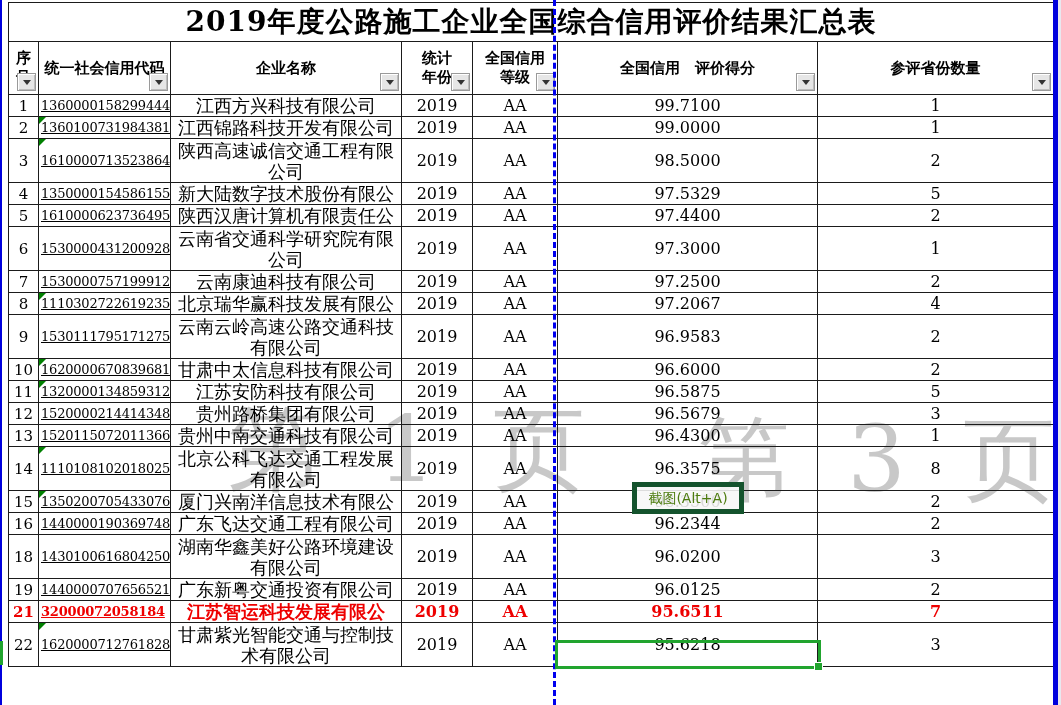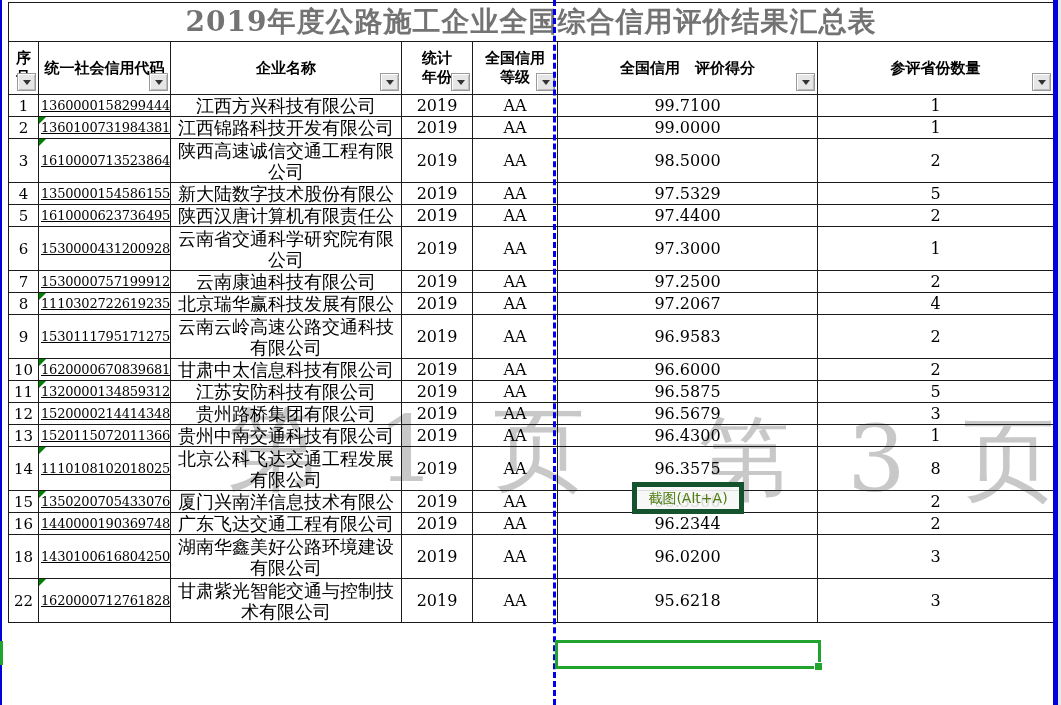--- a/index.html
+++ b/index.html
@@ -10,21 +10,21 @@
              color:rgba(145,145,145,0.50);letter-spacing:14px;white-space:nowrap;
              font-family:"DejaVu Serif","Liberation Serif",serif;}
   .wm-left{left:228px;top:388px;}
   .wm-right{left:698px;top:398px;}
   
   table.sheet{position:absolute;left:8px;top:2px;z-index:2;border-collapse:collapse;
               table-layout:fixed;width:1045px;background:transparent;}
   table.sheet th,table.sheet td{border:1px solid #1b1b1b;padding:0 2px;overflow:hidden;
               vertical-align:middle;background:transparent;}
   tr.title-row th{height:38px;font-size:28px;font-weight:bold;letter-spacing:1px;
-              white-space:nowrap;color:#737373;}
+              white-space:nowrap;color:#000000;}
   tr.header-row th{height:52px;font-size:15px;font-weight:bold;text-align:center;
               position:relative;white-space:pre-line;line-height:19px;color:#000;}
   tbody tr{height:22px;}
   tbody tr.tall{height:44px;}
   tbody td{font-size:16px;text-align:center;color:#000;line-height:20px;}
   td.c-seq{font-size:15px;}
   td.c-code{text-align:left;font-size:13px;white-space:nowrap;letter-spacing:-0.2px;
             position:relative;padding-left:1px;text-decoration:underline;}
   td.c-name{text-align:center;font-size:18px;line-height:21px;padding-left:2px;}
   td.c-score,td.c-prov,td.c-year,td.c-grade{font-size:16px;}
@@ -242,20 +242,38 @@
         </tr>
         <tr class="tall">
           <td class="c-seq"><span>18</span></td>
           <td class="c-code"><span>1430100616804250</span></td>
           <td class="c-name"><span>湖南华鑫美好公路环境建设有限公司</span></td>
           <td class="c-year"><span>2019</span></td>
           <td class="c-grade"><span>AA</span></td>
           <td class="c-score"><span>96.0200</span></td>
           <td class="c-prov"><span>3</span></td>
         </tr>
+        <tr>
+          <td class="c-seq"><span>19</span></td>
+          <td class="c-code"><span>1440000707656521</span></td>
+          <td class="c-name"><span>广东新粤交通投资有限公司</span></td>
+          <td class="c-year"><span>2019</span></td>
+          <td class="c-grade"><span>AA</span></td>
+          <td class="c-score"><span>96.0125</span></td>
+          <td class="c-prov"><span>2</span></td>
+        </tr>
+        <tr class="hl-row">
+          <td class="c-seq"><span>21</span></td>
+          <td class="c-code"><span>32000072058184</span></td>
+          <td class="c-name"><span>江苏智运科技发展有限公</span></td>
+          <td class="c-year"><span>2019</span></td>
+          <td class="c-grade"><span>AA</span></td>
+          <td class="c-score"><span>95.6511</span></td>
+          <td class="c-prov"><span>7</span></td>
+        </tr>
         <tr class="tall">
           <td class="c-seq"><span>22</span></td>
           <td class="c-code"><i class="flag"></i><span>1620000712761828</span></td>
           <td class="c-name"><span>甘肃紫光智能交通与控制技术有限公司</span></td>
           <td class="c-year"><span>2019</span></td>
           <td class="c-grade"><span>AA</span></td>
           <td class="c-score"><span>95.6218</span></td>
           <td class="c-prov"><span>3</span></td>
         </tr>
       </tbody>

